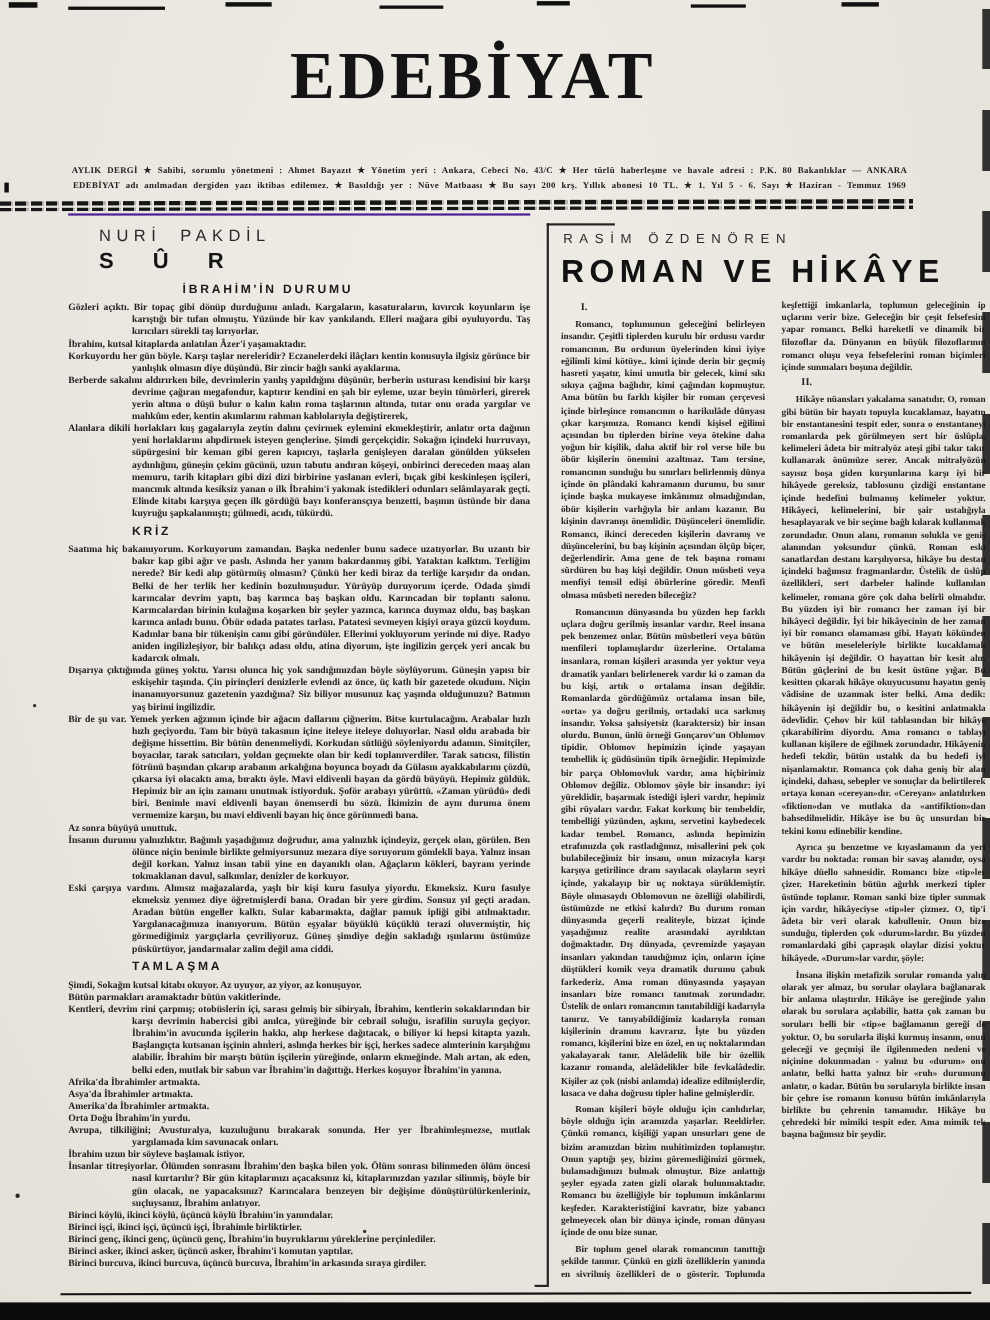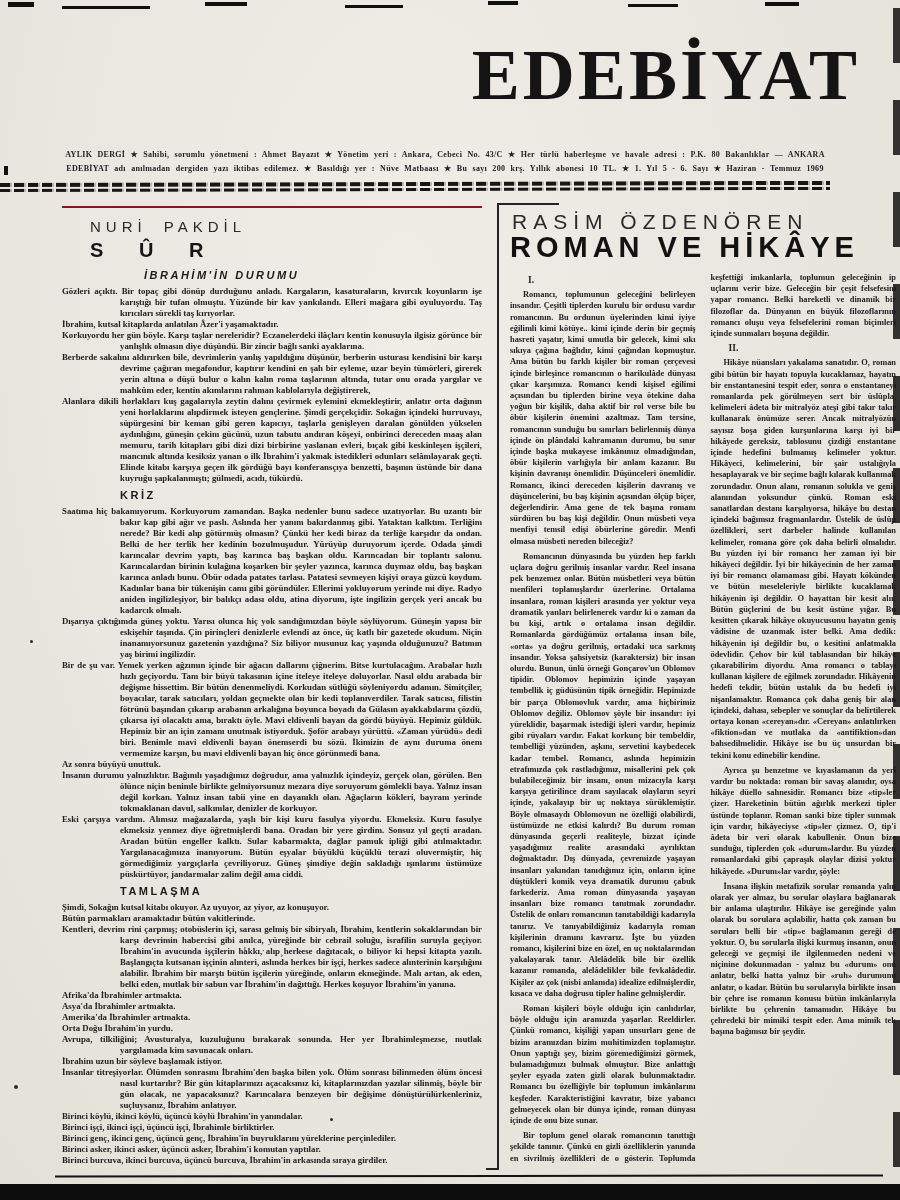--- a/index.html
+++ b/index.html
@@ -7,47 +7,47 @@
     width:900px;height:1200px;position:relative;overflow:hidden;
     background:#eae7e0;
     background-image:radial-gradient(ellipse at 45% 25%, #efede6 0%, #e9e6df 55%, #e2dfd6 100%);
     font-family:"Liberation Serif", serif;
     color:#1d1d1d;
   }
   
   .masthead{position:absolute;left:0;top:38px;width:860px;text-align:center;}
   .masthead h1{
     margin:0;font-family:"Liberation Serif", serif;font-weight:bold;
-    font-size:72px;letter-spacing:3px;color:#141414;line-height:1.05;text-align:right;
+    font-size:61px;letter-spacing:3px;color:#141414;line-height:1.05;
   }
   .info{position:absolute;left:10px;top:148px;width:870px;text-align:center;
     font-size:8px;font-weight:bold;letter-spacing:.3px;word-spacing:3px;color:#222;line-height:14px;}
   .chainrule{position:absolute;left:0;top:182px;width:830px;transform:rotate(-.15deg);}
   .chainrule div{height:3.5px;margin-bottom:2.2px;
     background:repeating-linear-gradient(90deg,#161616 0 10px,rgba(22,22,22,.25) 10px 12px,transparent 12px 14px);}
   
-  .leftcol{position:absolute;left:62px;top:206px;width:420px;height:972px;overflow:hidden;
-    border-top:2px solid #7f1d1d;}
+  .leftcol{position:absolute;left:62px;top:194px;width:420px;height:972px;overflow:hidden;
+    border-top:2px solid #4c1d95;}
   .l-author{margin:10px 0 0 28px;font-family:"Liberation Sans",sans-serif;
     font-size:15px;letter-spacing:5px;word-spacing:8px;color:#2a2a2a;}
   .l-title{margin:4px 0 0 28px;font-family:"Liberation Sans",sans-serif;font-weight:bold;
     font-size:20px;letter-spacing:15px;color:#141414;}
   .l-body{margin-top:8px;font-size:8.8px;line-height:11px;font-weight:bold;
     text-align:justify;color:#232323;}
   .lheading{font-family:"Liberation Sans",sans-serif;font-weight:bold;font-size:11px;
     letter-spacing:2.5px;margin:6px 0 5px 58px;color:#1b1b1b;}
-  .lheading.first{margin-left:82px;margin-top:2px;font-style:italic;}
+  .lheading.first{margin-left:104px;margin-top:2px;}
   .l-body p.hang{margin:0;padding-left:58px;text-indent:-58px;}
   
   .divider{position:absolute;left:497px;top:203px;width:1.5px;height:967px;background:#242424;}
   .divider-tick-top{position:absolute;left:497px;top:203px;width:62px;height:1.5px;background:#242424;}
   .divider-tick-bot{position:absolute;left:486px;top:1168px;width:12px;height:1.5px;background:#242424;}
   
   .r-author{position:absolute;left:512px;top:210px;font-family:"Liberation Sans",sans-serif;
-    font-size:21px;letter-spacing:6px;color:#2a2a2a;}
+    font-size:12px;letter-spacing:6px;color:#2a2a2a;}
   .r-title{position:absolute;left:510px;top:231px;font-family:"Liberation Sans",sans-serif;
     font-weight:bold;font-size:29px;letter-spacing:5px;color:#121212;}
   .rightbody{position:absolute;left:510px;top:272px;width:386px;height:896px;overflow:hidden;
     columns:2;column-gap:15px;column-fill:auto;
     font-size:8.4px;line-height:11.2px;font-weight:bold;text-align:justify;color:#232323;}
   .rmarker{margin:3px 0 3px 18px;font-size:9.5px;font-weight:bold;}
   .rightbody p.rpara{margin:0 0 4px 0;text-indent:13px;}
   
   .art{position:absolute;background:#101010;}
   .rightedge{position:absolute;right:0;top:8px;width:7px;height:1175px;

